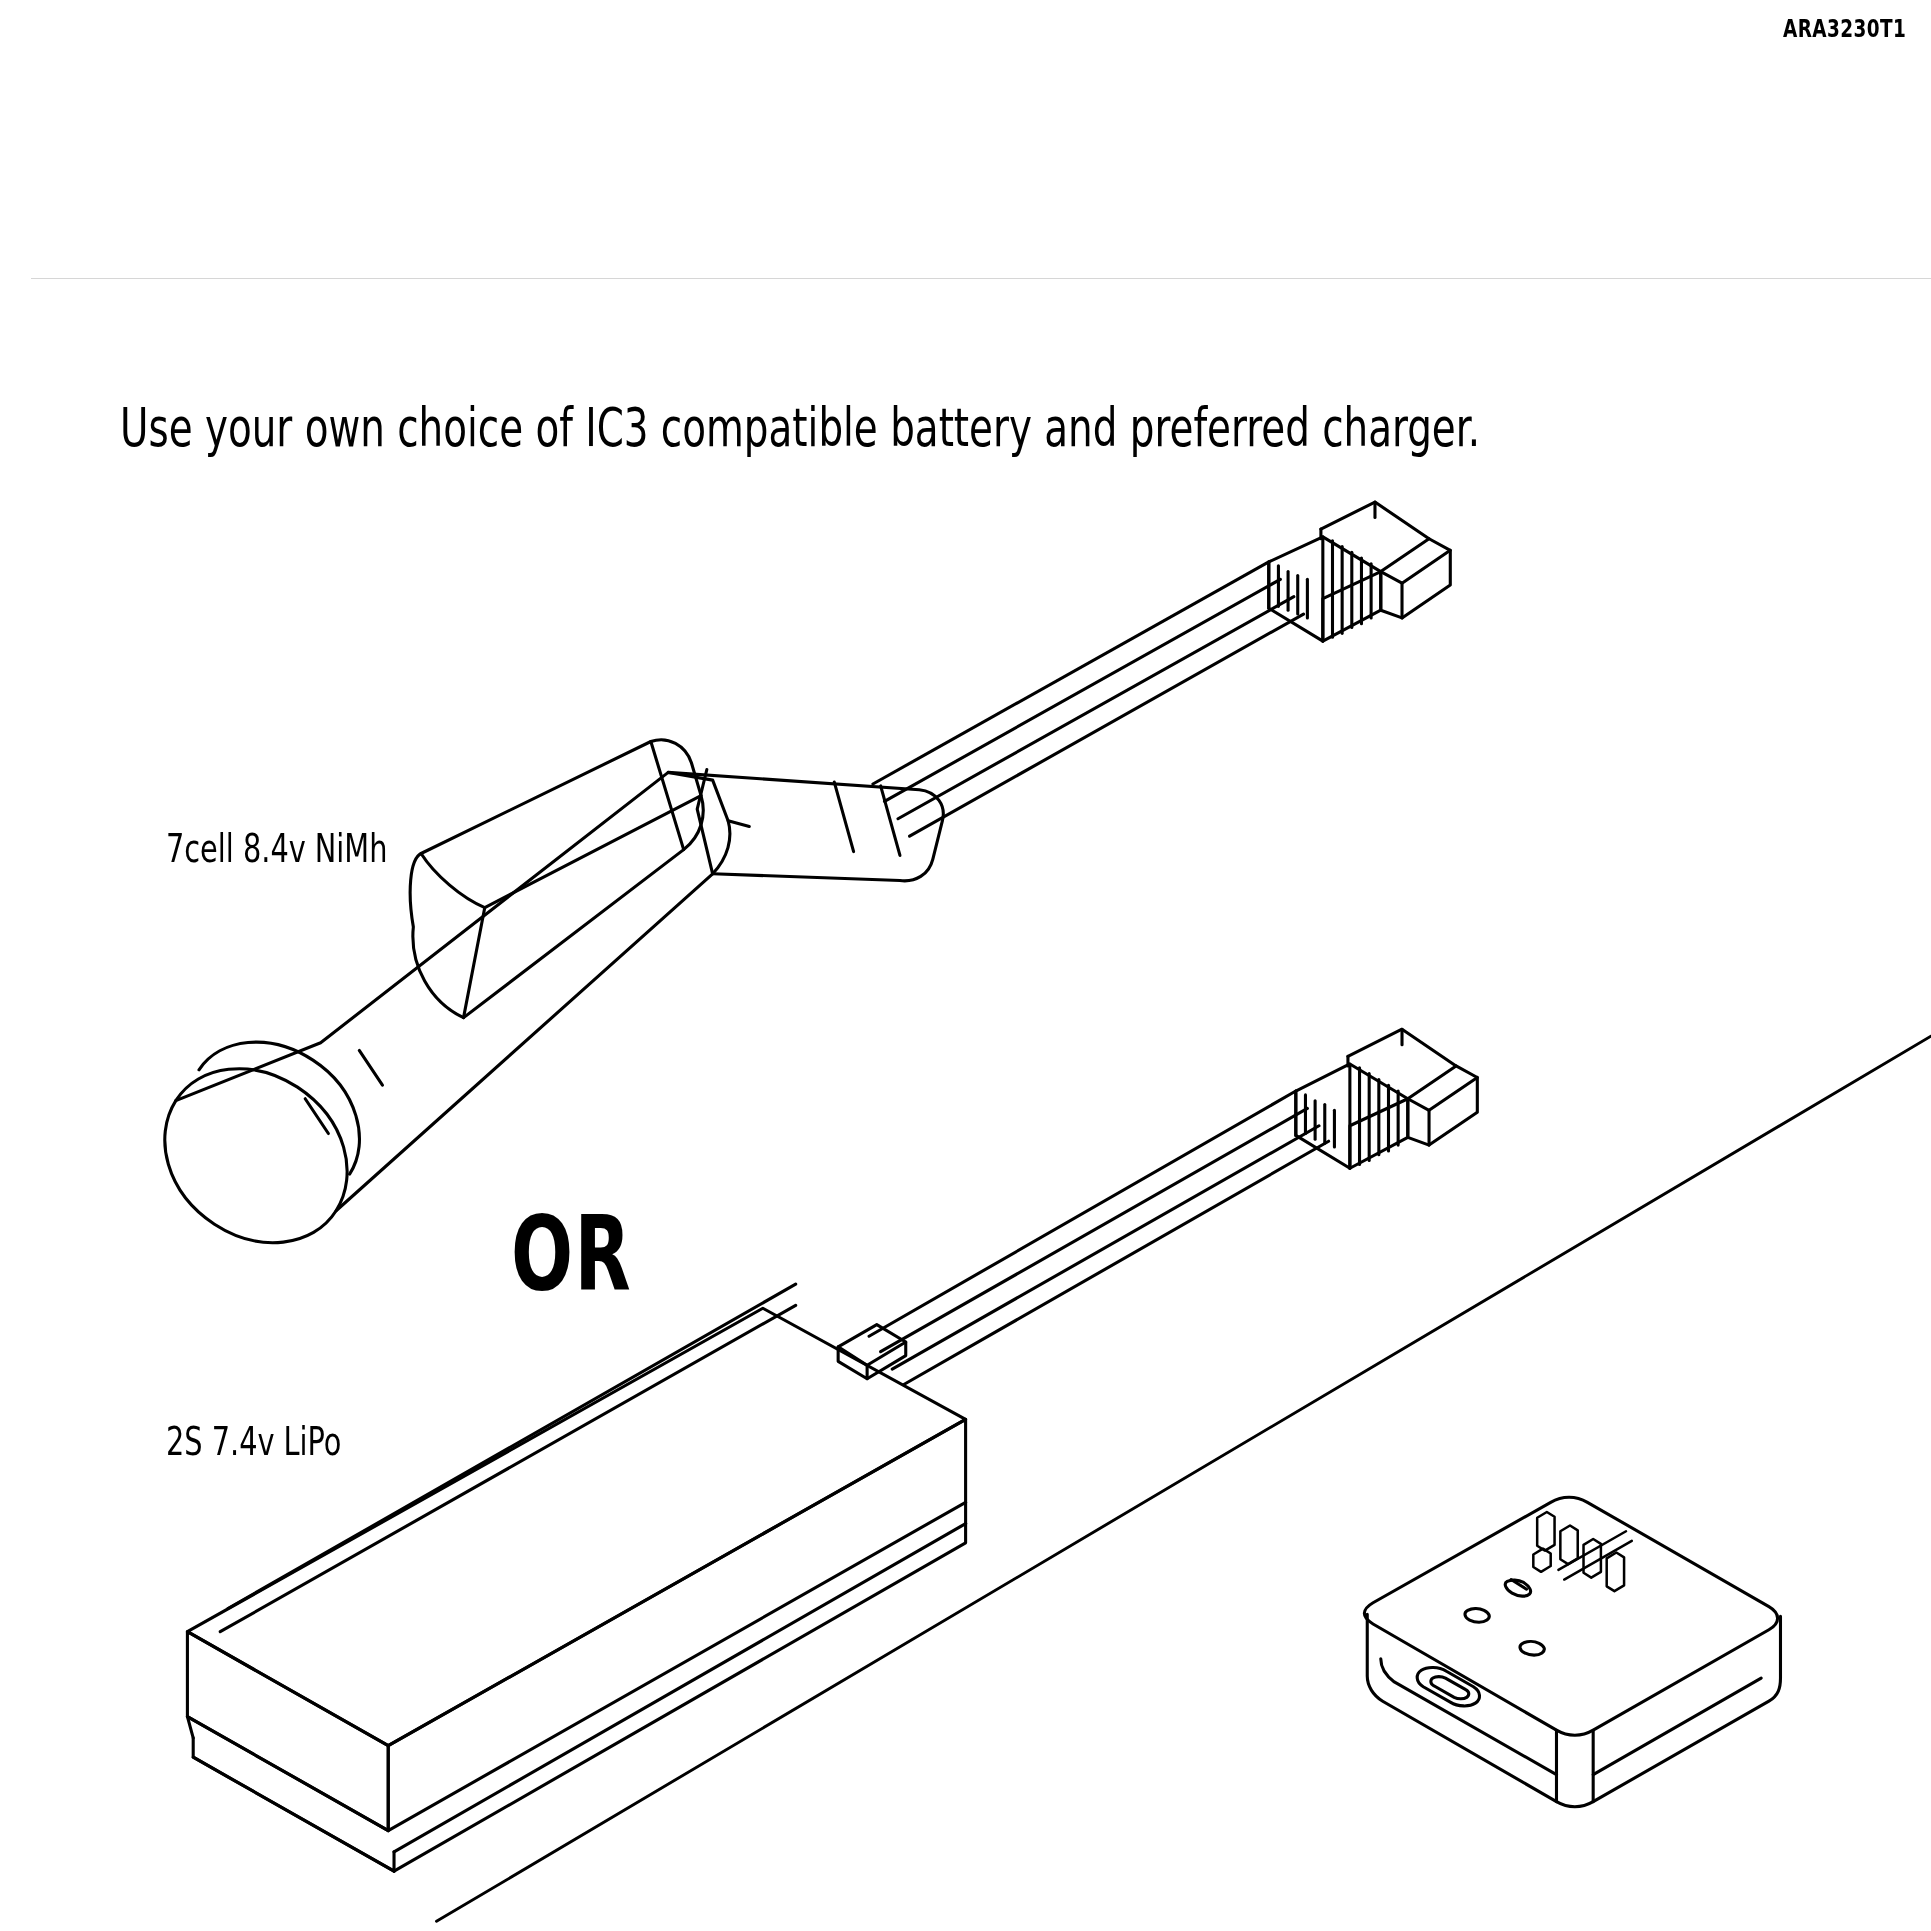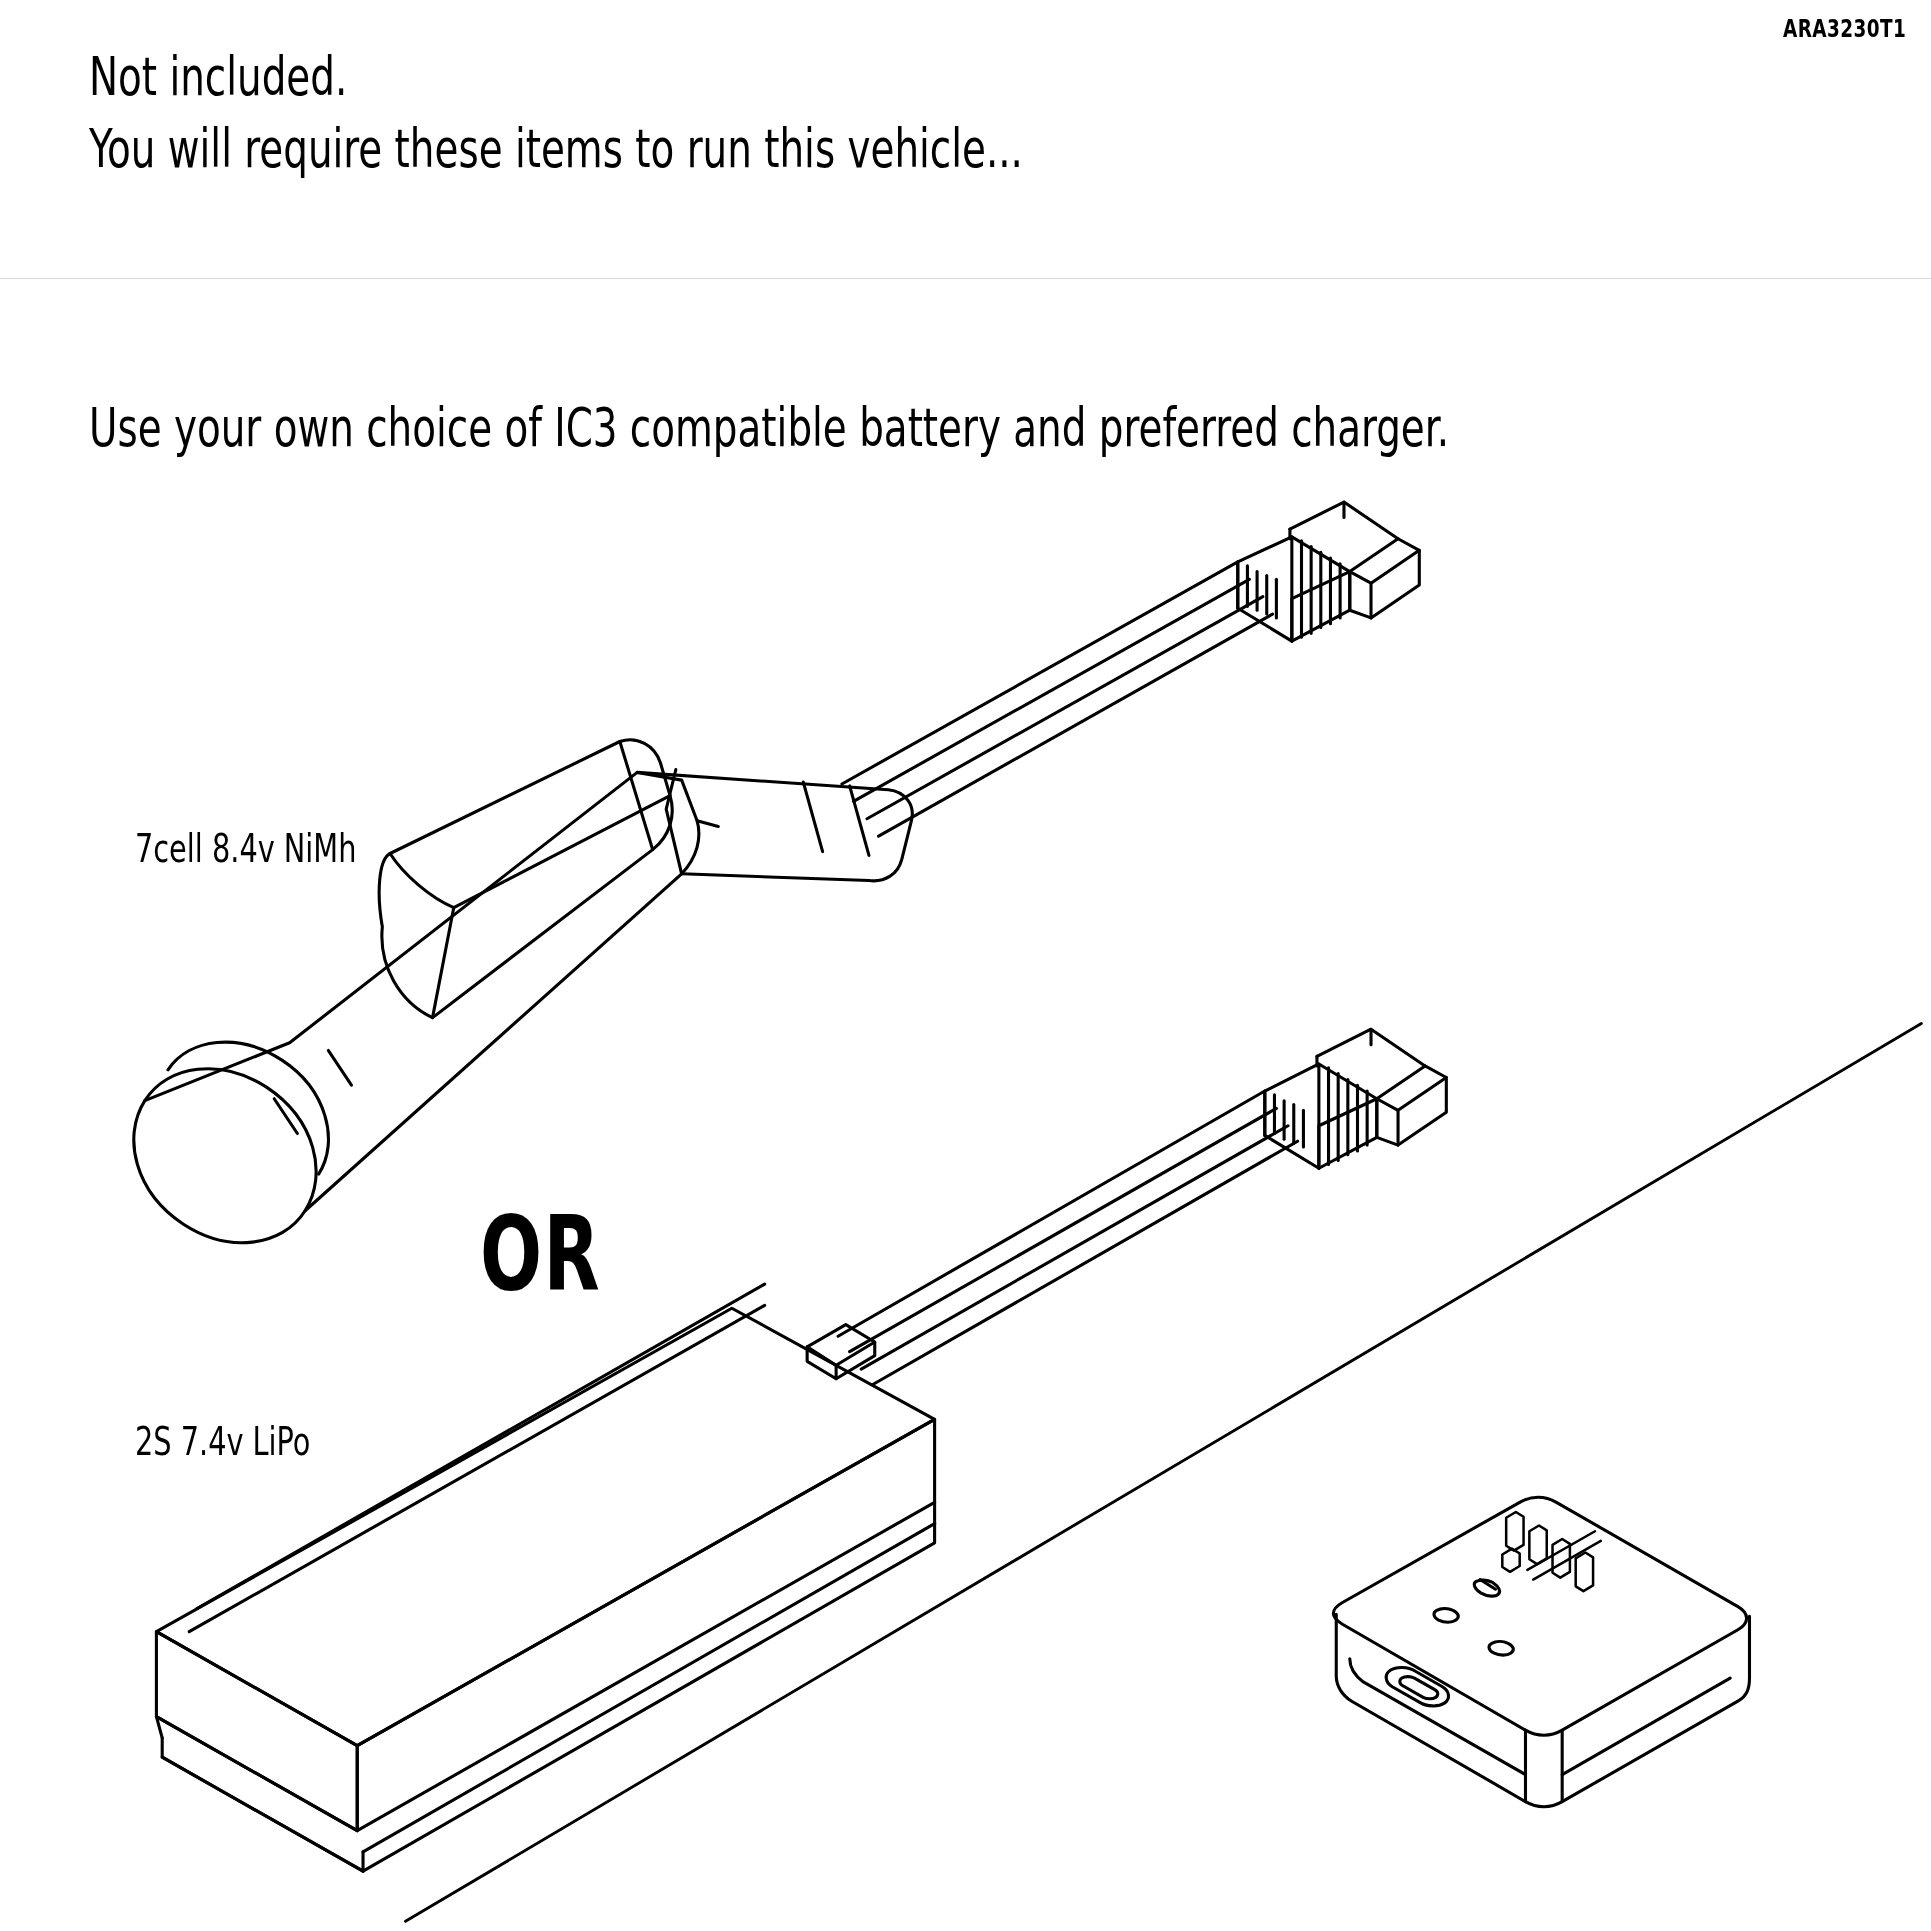--- a/index.html
+++ b/index.html
@@ -11,20 +11,21 @@
     width: 1931px;
     height: 1931px;
     position: relative;
     font-family: "DejaVu Sans Condensed", "Liberation Sans Narrow", "Liberation Sans", sans-serif;
     color: #000000;
     overflow: hidden;
   }
   .page {
     position: absolute;
     inset: 0;
+    margin-left: 31px;
   }
 
   
   .doc-code {
     position: absolute;
     top: 13.5px;
     right: 25px;
     font-size: 25px;
     font-weight: 700;
     letter-spacing: 0.5px;
@@ -101,24 +102,20 @@
     pointer-events: none;
   }
 </style>
 </head>
 <body>
 
 <div class="page">
 
   <div class="doc-code">ARA3230T1</div>
 
-  <div class="header-block">
-    <div class="header-line">Not included.</div>
-    <div class="header-line">You will require these items to run this vehicle...</div>
-  </div>
 
   <div class="divider"></div>
 
   <div class="instruction">Use your own choice of IC3 compatible battery and preferred charger.</div>
 
   <div class="label label-nimh">7cell 8.4v NiMh</div>
   <div class="label label-lipo">2S 7.4v LiPo</div>
   <div class="or-text">OR</div>
 
   <svg class="artwork" viewBox="0 0 2000 2000">

